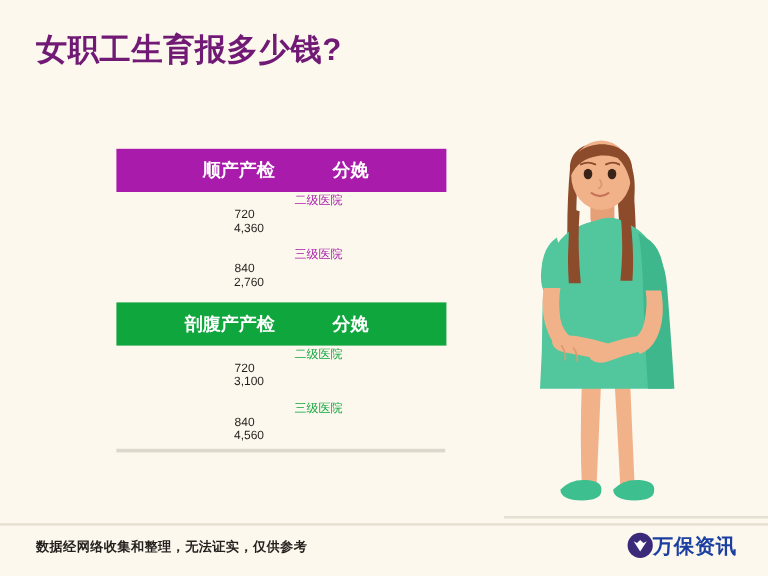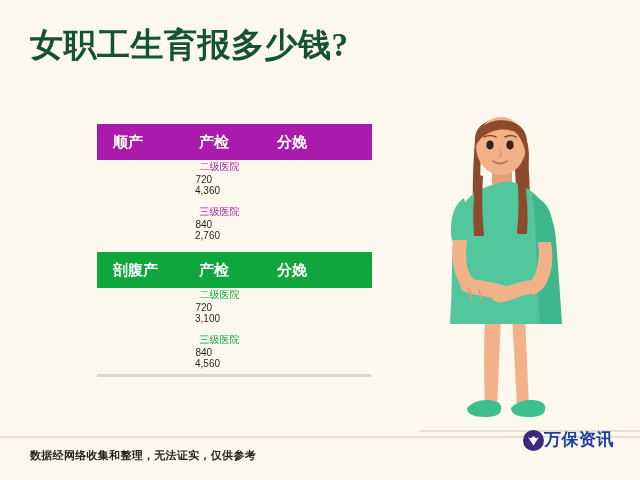--- a/index.html
+++ b/index.html
@@ -18,27 +18,26 @@
     width: 640px;
     height: 480px;
     background: #FDF8EE;
   }
 
   
   #page-title {
     position: absolute;
     left: 30px;
     top: 26px;
-    font-size: 33px;
-    font-weight: bold;
-    color: #14532d;
+    font-size: 26px;
+    font-weight: bold;
+    color: #701a75;
     letter-spacing: 0.5px;
     line-height: 1.2;
     white-space: nowrap;
-    font-family: Liberation Serif, serif;
   }
 
   
   .table-block {
     position: absolute;
     left: 97px;
     width: 275px;
   }
   #table-shunchan { top: 124px; }
   #table-poufuchan { top: 252px; }
@@ -56,21 +55,21 @@
 
   .row {
     display: flex;
     align-items: center;
     height: 45px;
     font-size: 10px;
     font-weight: normal;
     flex-direction: column;
   }
 
-  .c-label { width: 102px; padding-left: 16px; box-sizing: border-box; }
+  .c-label { width: 102px; padding-left: 16px; box-sizing: border-box; text-align: right; }
   .c-mid   { width: 78px; }
   .c-right { width: 79px; }
 
   .table-header .c-label { padding-left: 16px; }
 
   .lbl-purple { color: #A91BAB; }
   .lbl-green  { color: #10A63E; }
   .val        { color: #231F1C; }
 
   .table-rule {
@@ -107,23 +106,23 @@
     top: 448px;
     font-size: 11px;
     font-weight: bold;
     color: #231F1C;
     letter-spacing: 0.3px;
     white-space: nowrap;
   }
   #brand {
     position: absolute;
     right: 26px;
-    top: 428px;
-    display: flex;
-    align-items: flex-end;
+    top: 444px;
+    display: flex;
+    align-items: flex-start;
     gap: 0;
   }
   #brand-mark {
     width: 21px;
     height: 21px;
     border-radius: 50%;
     background: #3B2A7A;
     display: flex;
     align-items: center;
     justify-content: center;

